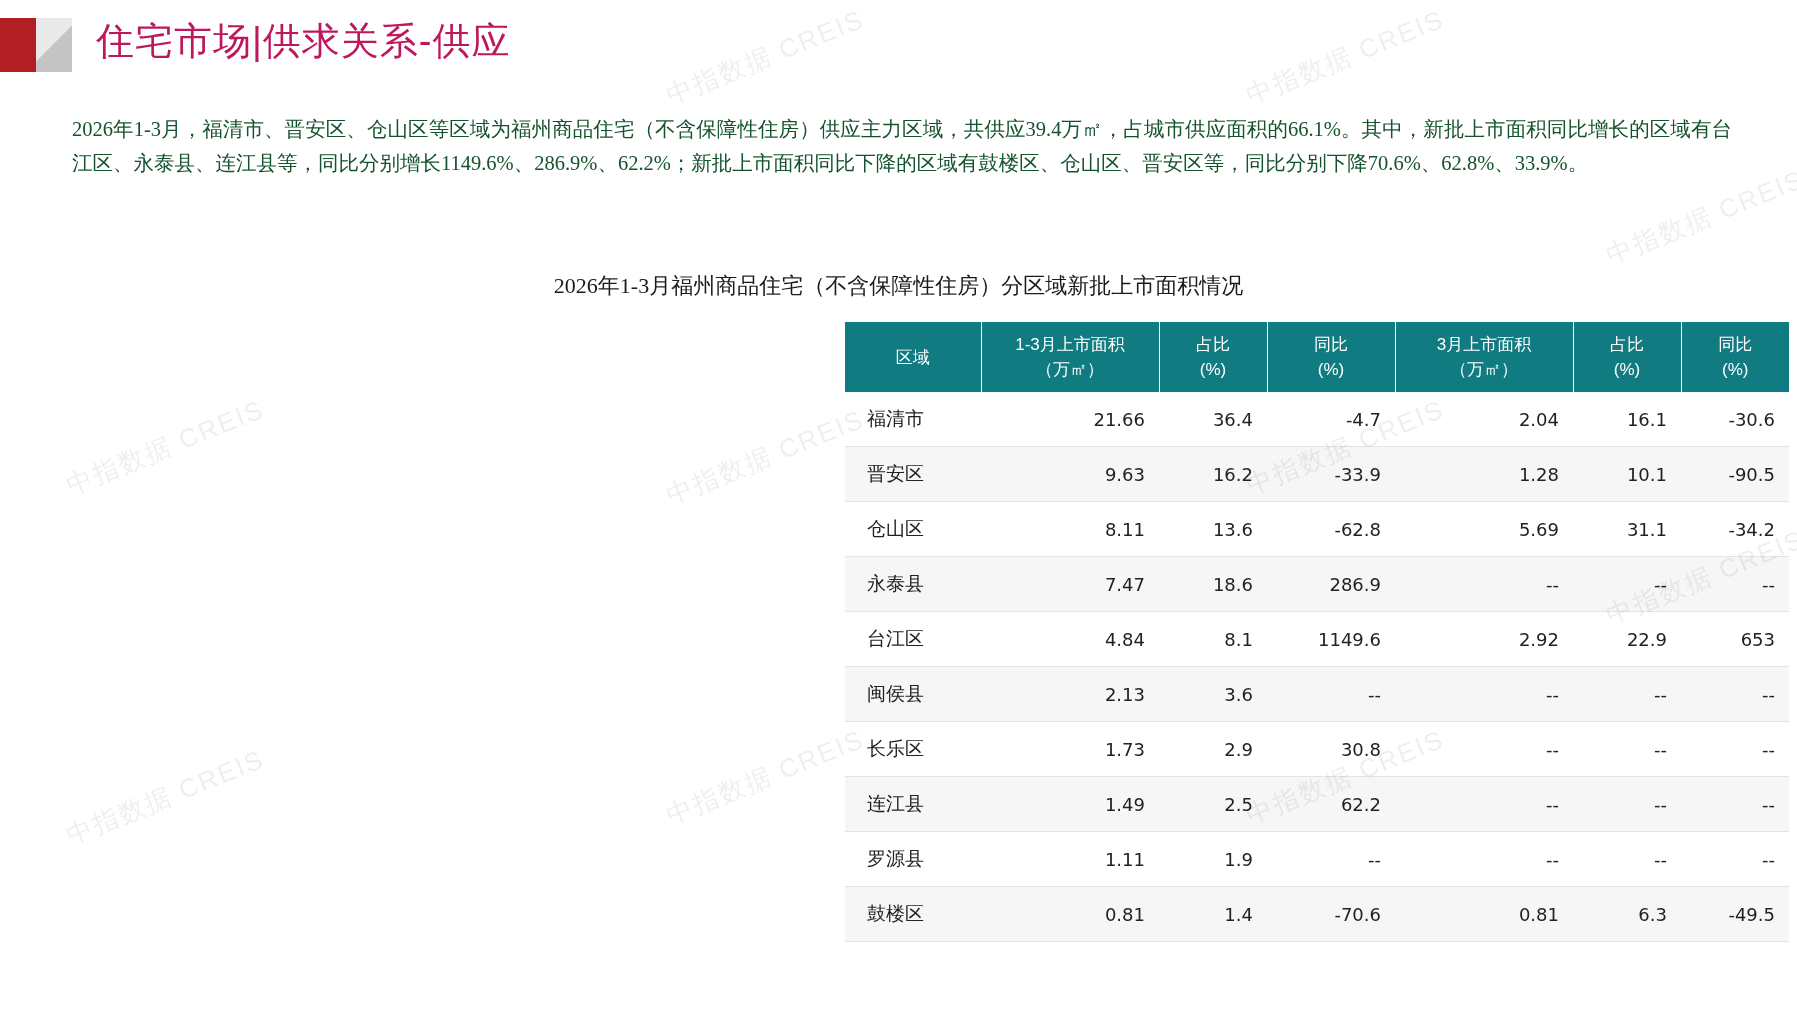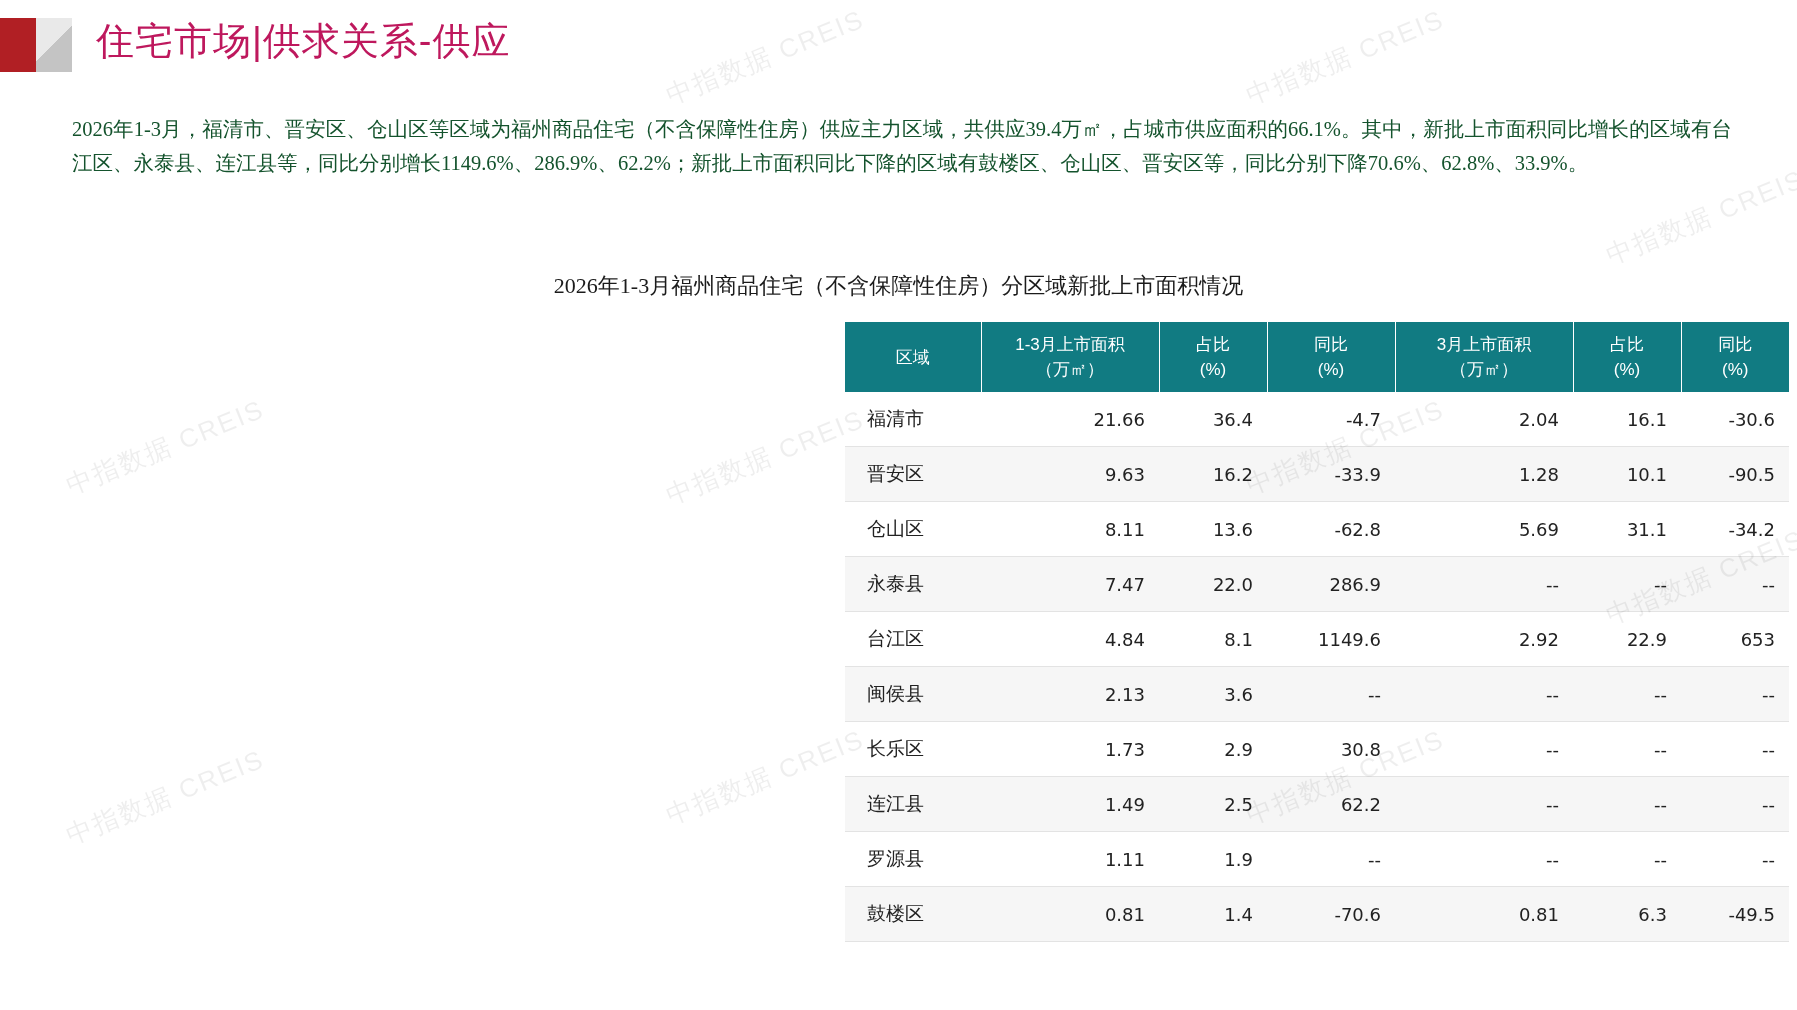--- a/index.html
+++ b/index.html
@@ -230,21 +230,21 @@
           <td class="num">8.11</td>
           <td class="num">13.6</td>
           <td class="num">-62.8</td>
           <td class="num">5.69</td>
           <td class="num">31.1</td>
           <td class="num">-34.2</td>
         </tr>
         <tr>
           <td class="region">永泰县</td>
           <td class="num">7.47</td>
-          <td class="num">22.0</td>
+          <td class="num">18.6</td>
           <td class="num">286.9</td>
           <td class="num">--</td>
           <td class="num">--</td>
           <td class="num">--</td>
         </tr>
         <tr>
           <td class="region">台江区</td>
           <td class="num">4.84</td>
           <td class="num">8.1</td>
           <td class="num">1149.6</td>

